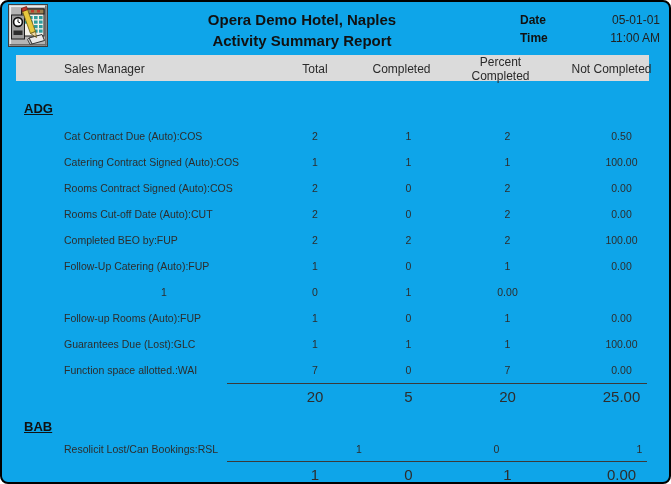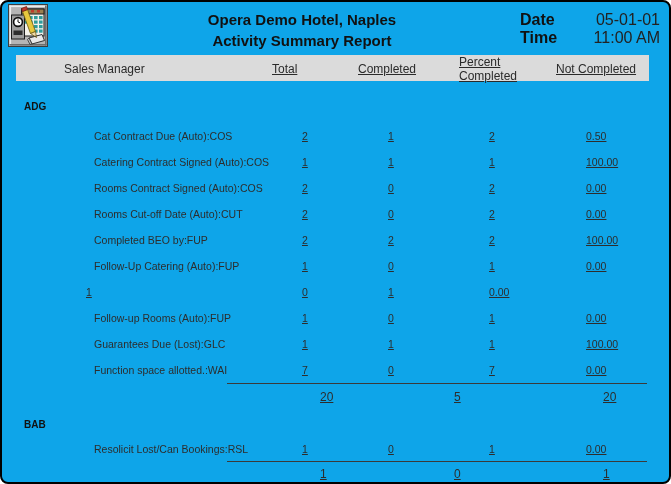--- a/index.html
+++ b/index.html
@@ -27,67 +27,67 @@
   .title-block {
     position: absolute; left: 120px; top: 7px; width: 360px;
     text-align: center;
   }
   .title-line {
     font-size: 15px; font-weight: bold; color: #111; line-height: 21px;
   }
 
   .datetime-block {
     position: absolute; left: 518px; top: 9px; width: 140px;
-    font-size: 16px;
+    font-size: 12px;
   }
   .dt-row { display: flex; justify-content: space-between; line-height: 18px; }
   .dt-label { font-weight: bold; color: #111; }
   .dt-value { color: #222; }
 
   
   .colheader-bar {
     position: absolute; left: 14px; top: 53px;
     width: 633px; height: 26px;
     background: #DBDBDB;
   }
 
   .row {
     display: grid;
     grid-template-columns: 216px 86px 101px 97px 131px;
     align-items: center;
     padding-left: 40px;
   }
   .colheader-bar .row { height: 26px; font-size: 12px; color: #2a2a2a; }
   .cell.label { padding-left: 8px; text-align: left; }
-  .cell.num { text-align: left; text-decoration: underline; }
+  .cell.num { text-align: center; }
   .colheader-bar .cell:nth-child(3),
   .colheader-bar .cell:nth-child(4) { padding-right: 14px; }
   .colheader-bar .cell:nth-child(5) { padding-right: 20px; }
 
   
   .report-body {
     position: absolute; left: 14px; top: 79px; width: 633px;
   }
   .group-name {
     padding: 20px 0 0 8px;
-    font-size: 10px; font-weight: bold; 
+    font-size: 13px; font-weight: bold; text-decoration: underline;
     color: #111; height: 34px;
   }
   .group-block + .group-block .group-name { padding-top: 10px; height: 24px; }
 
-  .rows { margin-top: 8px; margin-left: 30px; }
+  .rows { margin-top: 8px; }
   .group-block + .group-block .rows { margin-top: 4px; }
   .data-row { height: 26px; font-size: 10.5px; color: #2d2d2d; }
-  .group-block + .group-block .data-row { height: 24px; }
+  .group-block + .group-block .data-row { height: 24px; gap: 44px; }
 
   .subtotal-rule {
     margin-left: 211px; width: 420px;
     border-top: 1px solid #3a3a3a;
   }
-  .subtotal-row { height: 25px; font-size: 12px; color: #2d2d2d; gap: 48px; }
+  .subtotal-row { height: 25px; font-size: 15px; color: #2d2d2d; }
   .group-block + .group-block .subtotal-row { height: 24px; }
 </style>
 </head>
 <body>
 
 <div class="page">
 
   <div class="report-header">
 
     <svg class="header-icon" viewBox="0 0 40 43" width="40" height="43" aria-hidden="true">

